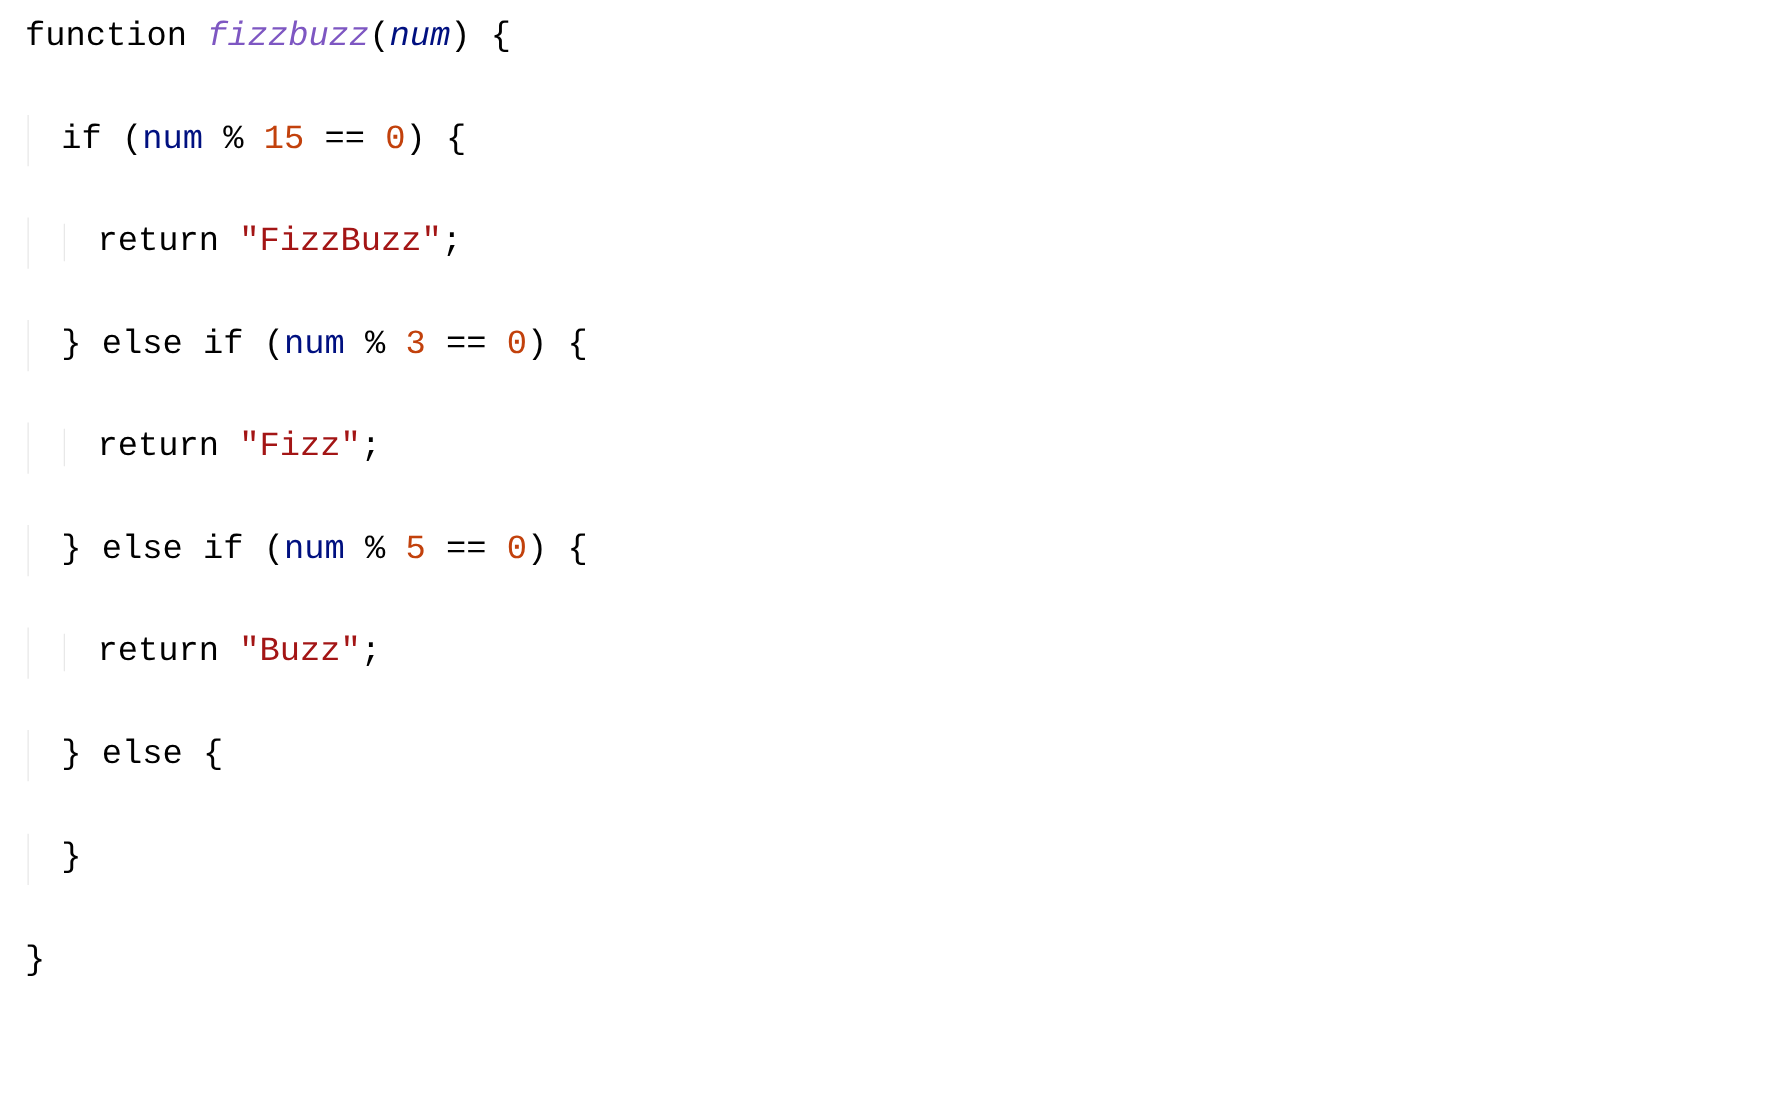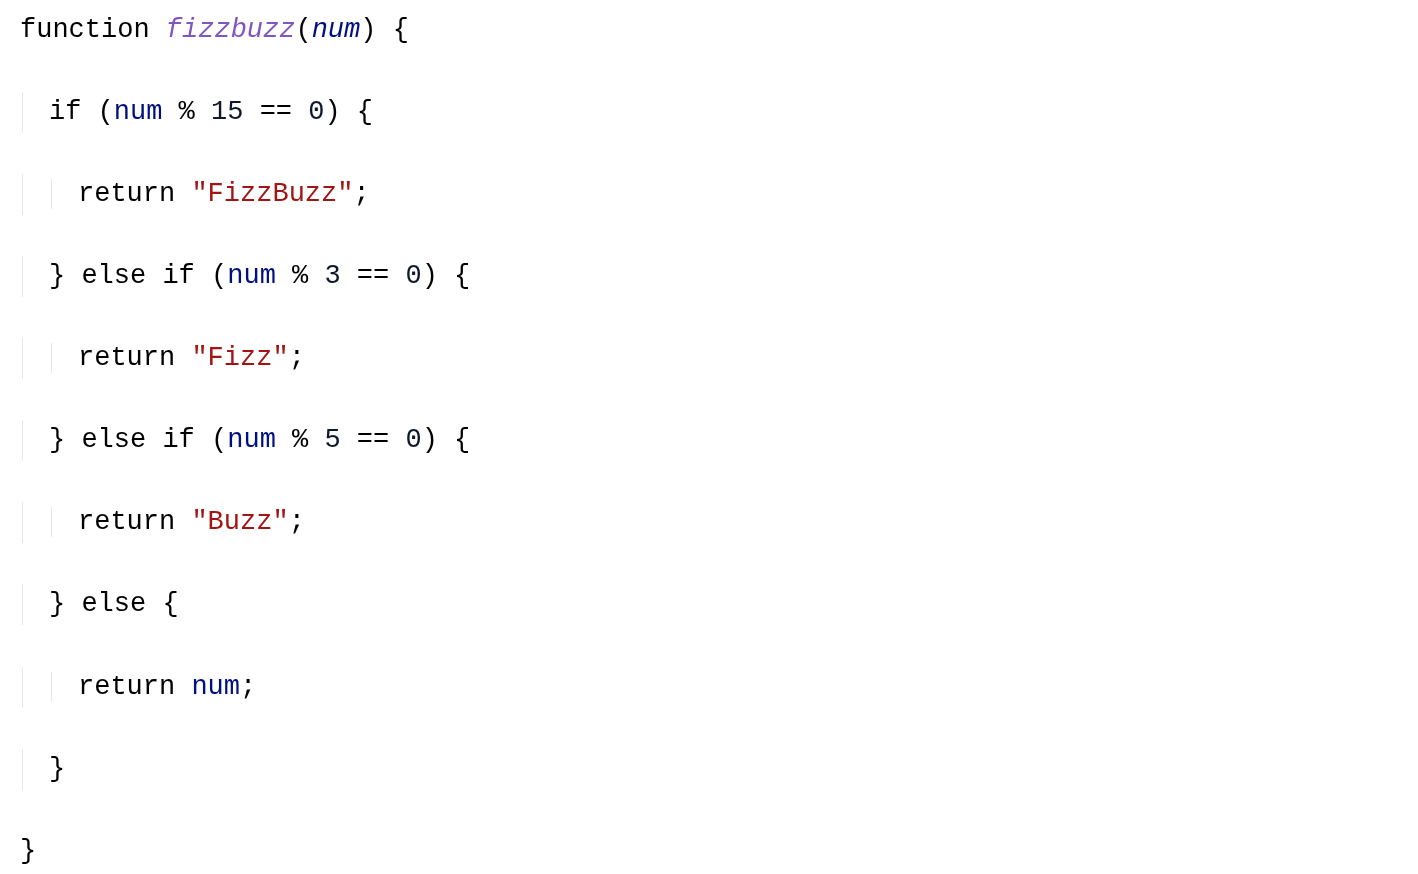--- a/index.html
+++ b/index.html
@@ -23,37 +23,36 @@
     .line { display: block; min-height: 1.52em; position: relative; }
     .guide-outer { border-left: 1px solid #e8e8e8; }
     .guide-inner { border-left: 1px solid #e8e8e8; }
     .pad-outer { padding-left: 26px; margin-left: 2px; }
     .pad-inner { padding-left: 26px; margin-left: 2px; }
 
     .tk-kw { color: #000000; }
     .tk-fn { color: #7e57c2; font-style: italic; }
     .tk-param { color: #001080; font-style: italic; }
     .tk-var { color: #001080; }
-    .tk-num { color: #0f172a; }
+    .tk-num { color: #c2410c; }
     .tk-str { color: #a31515; }
     .tk-op { color: #000000; }
     .tk-punc { color: #000000; }
   </style>
 </head>
 <body>
 
 <pre class="code-block"><span class="line"><span class="tk-kw">function</span> <span class="tk-fn">fizzbuzz</span><span class="tk-punc">(</span><span class="tk-param">num</span><span class="tk-punc">)</span><span class="tk-punc"> {</span></span>
 <span class="line guide-outer pad-outer"><span class="tk-kw">if</span><span class="tk-punc"> (</span><span class="tk-var">num</span><span class="tk-op"> % </span><span class="tk-num">15</span><span class="tk-op"> == </span><span class="tk-num">0</span><span class="tk-punc">) {</span></span>
 <span class="line guide-outer pad-outer"><span class="guide-inner pad-inner"><span class="tk-kw">return</span><span> </span><span class="tk-str">"FizzBuzz"</span><span class="tk-punc">;</span></span></span>
 <span class="line guide-outer pad-outer"><span class="tk-punc">}</span><span> </span><span class="tk-kw">else</span><span> </span><span class="tk-kw">if</span><span class="tk-punc"> (</span><span class="tk-var">num</span><span class="tk-op"> % </span><span class="tk-num">3</span><span class="tk-op"> == </span><span class="tk-num">0</span><span class="tk-punc">) {</span></span>
 <span class="line guide-outer pad-outer"><span class="guide-inner pad-inner"><span class="tk-kw">return</span><span> </span><span class="tk-str">"Fizz"</span><span class="tk-punc">;</span></span></span>
 <span class="line guide-outer pad-outer"><span class="tk-punc">}</span><span> </span><span class="tk-kw">else</span><span> </span><span class="tk-kw">if</span><span class="tk-punc"> (</span><span class="tk-var">num</span><span class="tk-op"> % </span><span class="tk-num">5</span><span class="tk-op"> == </span><span class="tk-num">0</span><span class="tk-punc">) {</span></span>
 <span class="line guide-outer pad-outer"><span class="guide-inner pad-inner"><span class="tk-kw">return</span><span> </span><span class="tk-str">"Buzz"</span><span class="tk-punc">;</span></span></span>
 <span class="line guide-outer pad-outer"><span class="tk-punc">}</span><span> </span><span class="tk-kw">else</span><span class="tk-punc"> {</span></span>
-<span class="line guide-outer pad-outer"><span class="guide-inner pad-inner"><span class="tk-kw">return</span><span> </span><span class="tk-var">num</span><span class="tk-punc">;</span></span></span>
 <span class="line guide-outer pad-outer"><span class="tk-punc">}</span></span>
 <span class="line"><span class="tk-punc">}</span></span>
 
 
 
 
 
 
 
 

